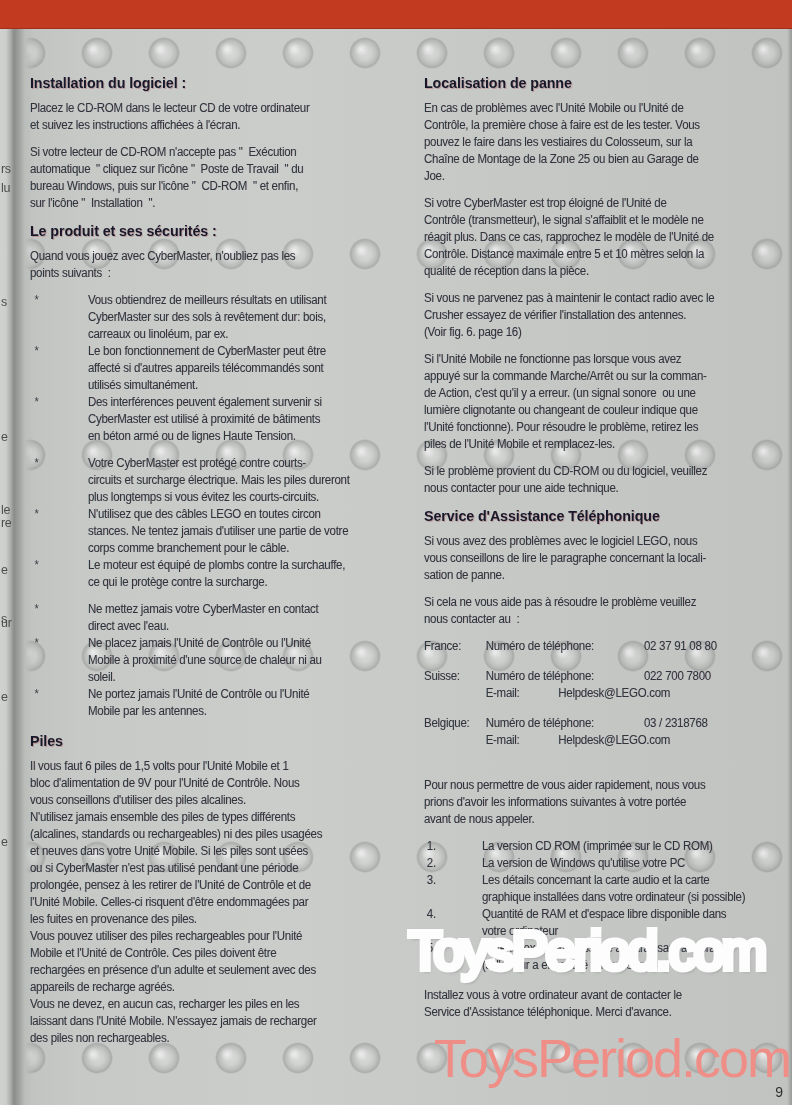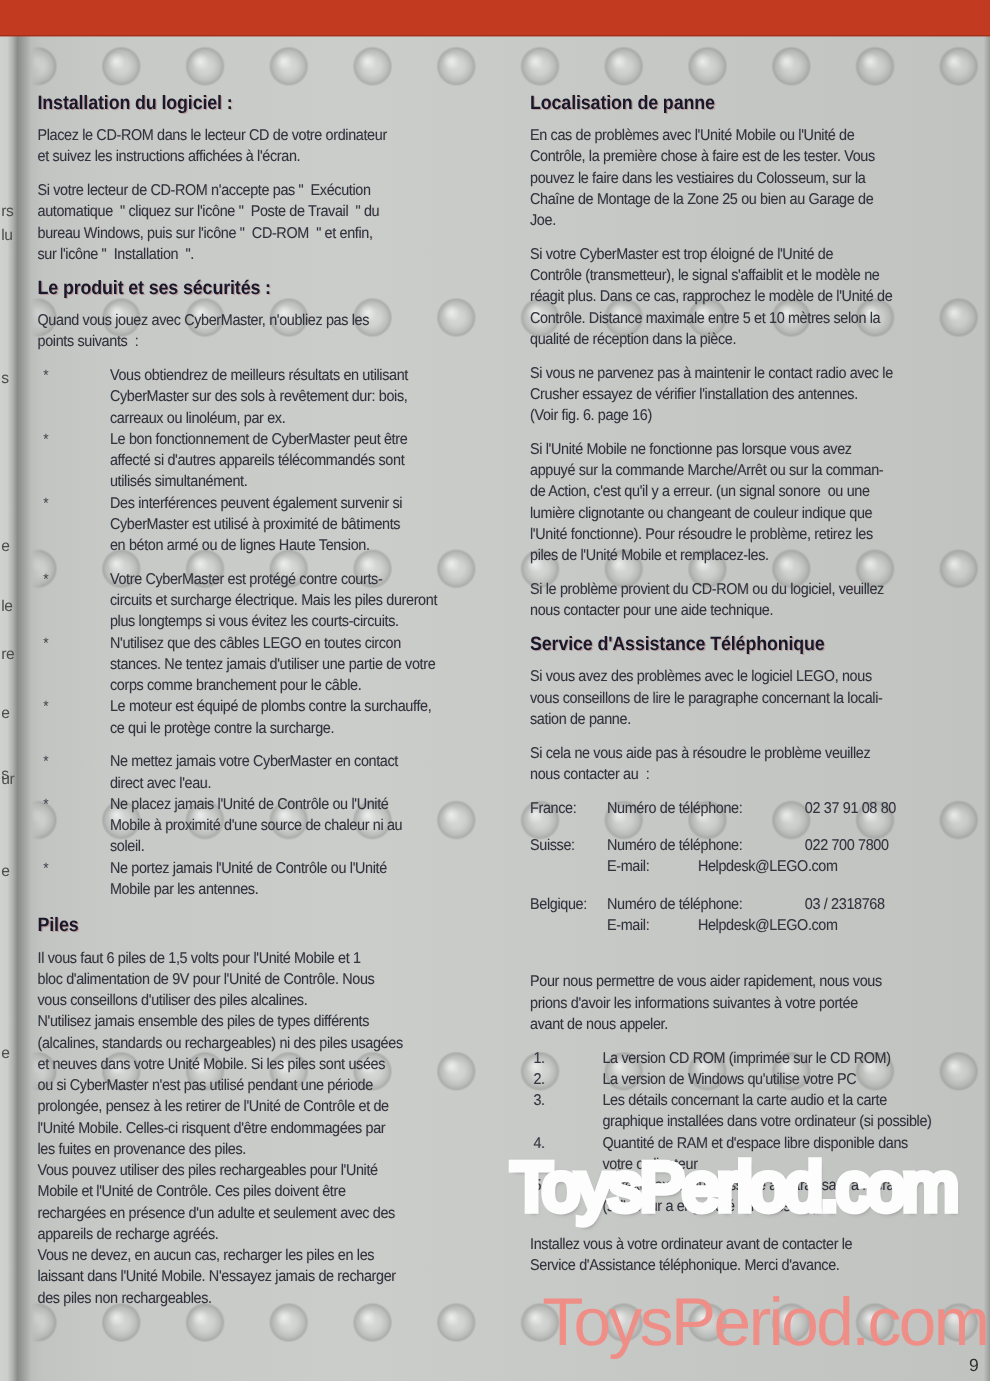--- a/index.html
+++ b/index.html
@@ -73,21 +73,21 @@
 <body>
 
 <div class="page"></div>
 <div class="topbar" style="background:#c23b21"></div>
 
 <div class="gutter">
   <span class="gfrag" style="top:134px">rs</span>
   <span class="gfrag" style="top:153px">lu</span>
   <span class="gfrag" style="top:267px">s</span>
   <span class="gfrag" style="top:402px">e</span>
-  <span class="gfrag" style="top:450px">le</span>
+  <span class="gfrag" style="top:475px">le</span>
   <span class="gfrag" style="top:488px">re</span>
   <span class="gfrag" style="top:535px">e</span>
   <span class="gfrag" style="top:588px">ur</span>
   <span class="gfrag" style="top:584px">s</span>
   <span class="gfrag" style="top:662px">e</span>
   <span class="gfrag" style="top:807px">e</span>
 </div>
 <div class="rightedge"></div>
 
 <div class="col col-left">

